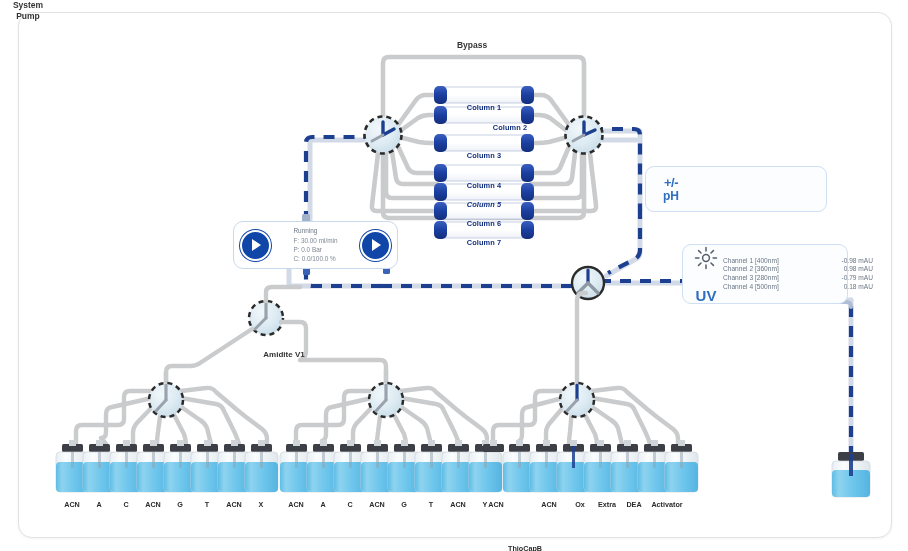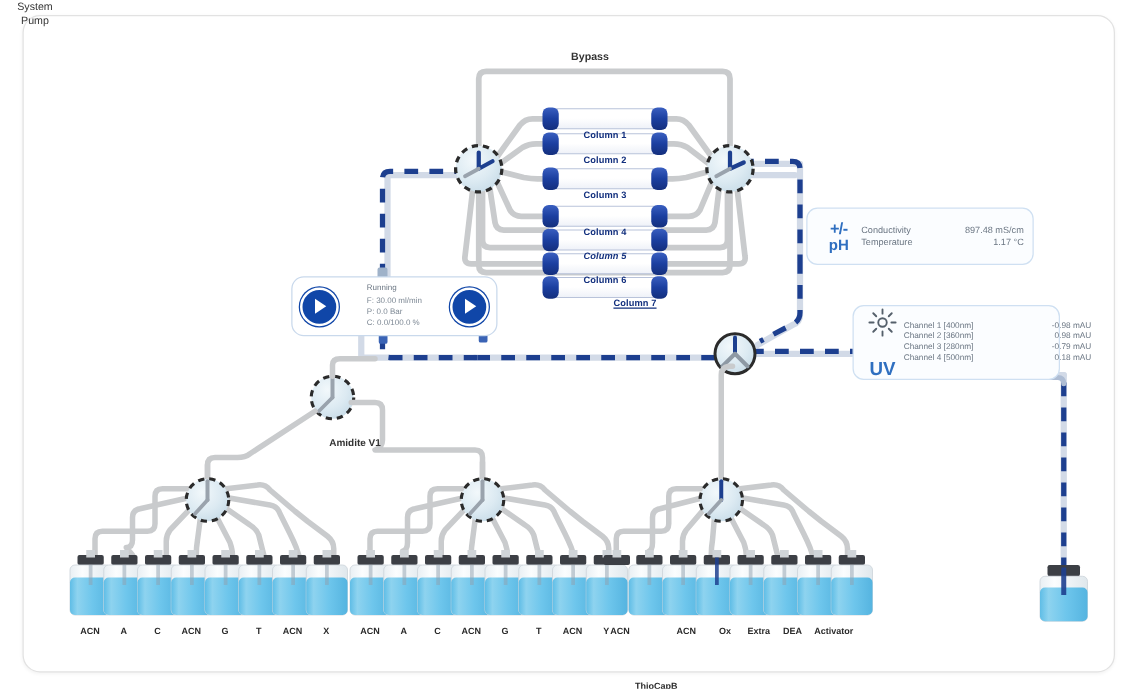--- a/index.html
+++ b/index.html
@@ -69,21 +69,21 @@
   }
   #pump-readout{font-size:6.4px;color:#7d8894;line-height:1.45;white-space:nowrap;}
   #pump-readout .pstate{color:#6b7683;}
 
   
   .caption{
     position:absolute;font-size:8px;color:#3a3a3a;
     font-weight:bold;white-space:nowrap;text-align:center;
   }
   #bypass-caption{left:412px;top:40px;width:120px;font-size:8.5px;color:#333;}
-  #pump-caption{left:175px;top:224px;width:56px;font-weight:normal;
+  #pump-caption{left:175px;top:224px;width:56px;font-weight:bold;
      font-size:8.5px;color:#333;line-height:1.25;text-align:center;}
   #amidite-caption{left:238px;top:350px;width:92px;font-size:8px;color:#333;}
 
   
   .col-label{
     position:absolute;width:78px;height:13px;line-height:13px;
     text-align:center;font-size:7.4px;color:#13307e;font-weight:bold;
     letter-spacing:0.1px;
     margin-top:12px;
   }
@@ -489,26 +489,26 @@
     <g>
       <rect x="302" y="214" width="8" height="9" rx="1.5" fill="#9fb2c9"></rect>
       <rect x="303" y="267" width="7" height="8" rx="1.5" fill="#3a63b5"></rect>
       <rect x="383" y="267" width="7" height="7" rx="1.5" fill="#3a63b5"></rect>
     </g>
   </svg>
 
   <div class="caption" id="bypass-caption">Bypass</div>
 
   <div class="col-label" style="left:445px;top:89px;">Column 1</div>
-  <div class="col-label" style="left:445px;top:109px;">Column 2</div>
+  <div class="col-label" style="left:471px;top:109px;">Column 2</div>
   <div class="col-label" style="left:445px;top:137px;">Column 3</div>
   <div class="col-label" style="left:445px;top:167px;">Column 4</div>
   <div class="col-label" style="left:445px;top:186px;font-style:italic;">Column 5</div>
   <div class="col-label" style="left:445px;top:205px;">Column 6</div>
-  <div class="col-label" style="left:469px;top:224px;text-decoration:underline;">Column 7</div>
+  <div class="col-label" style="left:445px;top:224px;">Column 7</div>
 
   <div id="pump-caption">
     <div>System</div>
     <div>Pump</div>
   </div>
 
   <div class="panel" id="pump-panel">
     <div class="pump-btn"></div>
     <div id="pump-readout">
       <div class="pstate">Running</div>
@@ -518,30 +518,20 @@
     </div>
     <div class="pump-btn"></div>
   </div>
 
   <div class="caption" id="amidite-caption">Amidite V1</div>
 
   <div class="panel" id="sensor-panel">
     <div class="panel-icon">
       <span class="ic1">+/-</span>
       <span class="ic2">pH</span>
-    </div>
-    <div class="panel-rows">
-      <div class="prow">
-        <span class="plabel">Conductivity</span>
-        <span class="pvalue">897.48 mS/cm</span>
-      </div>
-      <div class="prow">
-        <span class="plabel">Temperature</span>
-        <span class="pvalue">1.17 °C</span>
-      </div>
     </div>
   </div>
 
   <div class="panel" id="uv-panel">
     <div class="panel-icon">
       <svg class="sun-icon" viewBox="0 0 24 24">
         <g stroke="#55606b" stroke-width="1.5" stroke-linecap="round" fill="none">
           <circle cx="12" cy="12" r="3.4"></circle>
           <path d="M12 1.5v3.4M12 19.1v3.4M1.5 12h3.4M19.1 12h3.4"></path>
           <path d="M4.6 4.6l2.4 2.4M17 17l2.4 2.4M19.4 4.6L17 7M7 17l-2.4 2.4"></path>

